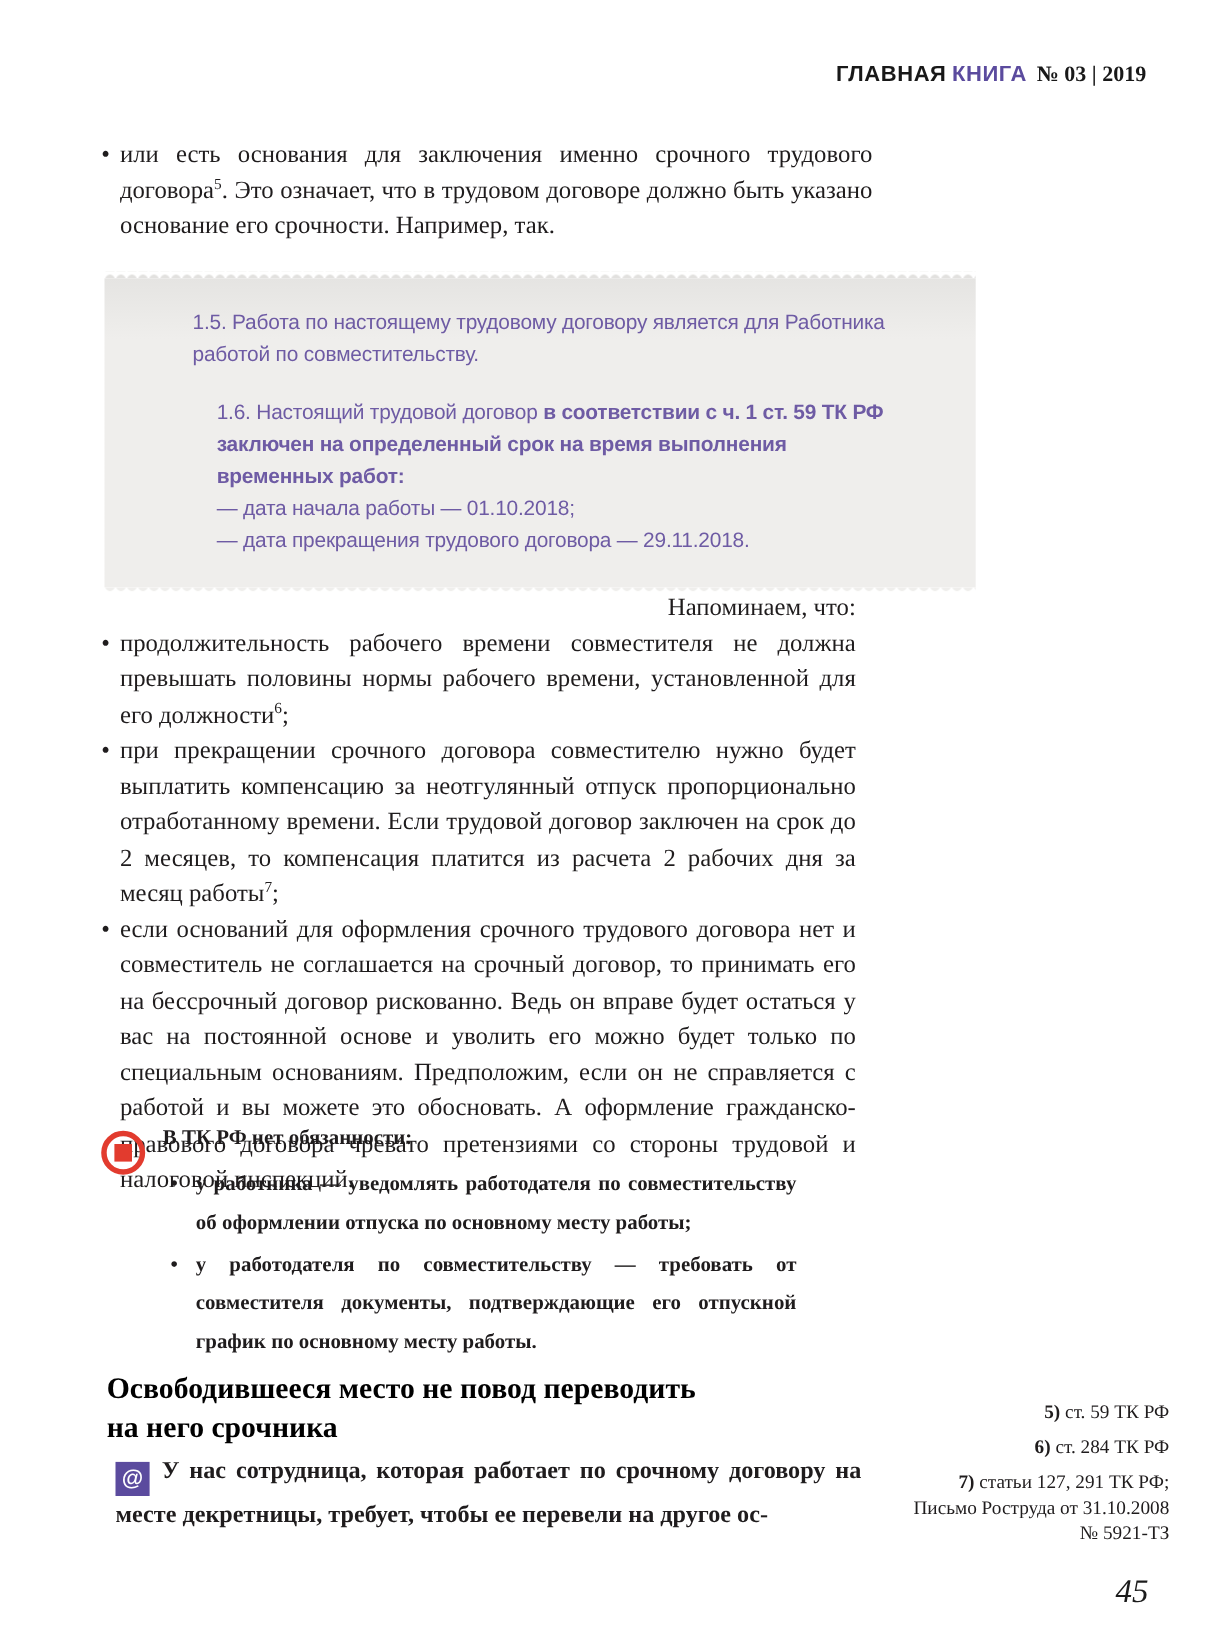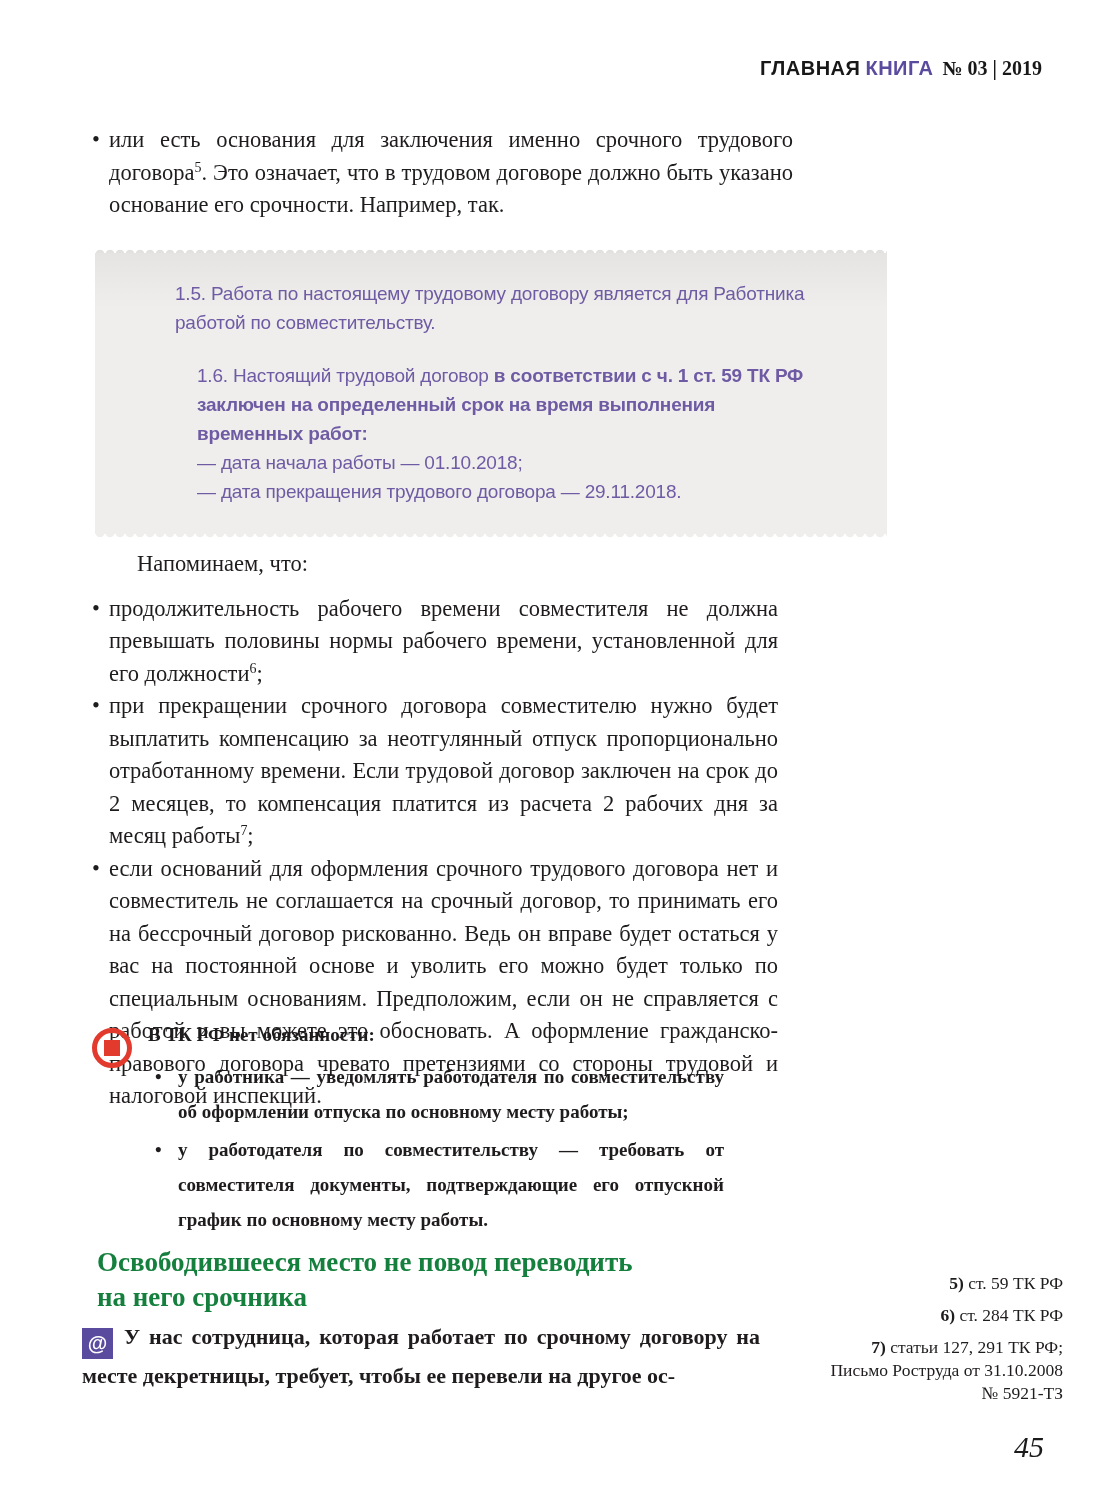--- a/index.html
+++ b/index.html
@@ -39,39 +39,39 @@
     color:var(--box-text-purple,#6e5ba4);
     font-size:19px;line-height:29px;letter-spacing:-0.2px;
   }
   .clause{margin:0;}
   .clause + .clause{margin-top:24px;margin-left:22px;}
   .clause.tight{margin-top:0;}
 
   
   .reminder{position:absolute;top:536px;left:92px;width:686px;
     font-size:22.5px;line-height:32.5px;text-align:justify;}
-  .reminder-intro{margin:12px;padding-left:33px;text-align:left;}
+  .reminder-intro{margin:0;padding-left:33px;text-align:right;}
 
   
   .attention{position:absolute;top:1024px;left:92px;width:650px;}
   .attn-icon{position:absolute;left:0;top:4px;width:30px;height:30px;
     border:5px solid var(--attention-red,#e23b2e);border-radius:50%;}
   .attn-icon::after{content:"";position:absolute;left:7px;top:7px;width:16px;height:16px;
     background:var(--attention-red,#e23b2e);}
   .attn-content{margin-left:56px;}
   .attn-title{margin:0 0 9px 0;font-size:23px;font-weight:bold;}
   .attn-sub{margin:0 0 13px 0;font-size:19px;font-weight:bold;}
   .attn-li{font-size:19px;font-weight:bold;line-height:35px;text-align:justify;
     padding-left:30px;width:546px;margin-bottom:3px;}
   .attn-li::before{left:7px;}
 
   
   .section-heading{position:absolute;top:1245px;left:97px;margin:0;
-    font-size:27px;font-weight:bold;line-height:35px;color:#15803d;}
-  .question{position:absolute;top:1320px;left:82px;width:678px;
+    font-size:27px;font-weight:bold;line-height:35px;color:#000000;}
+  .question{position:absolute;top:1320px;left:105px;width:678px;
     font-size:22px;font-weight:bold;line-height:33px;text-align:justify;}
   .at-badge{display:inline-block;width:31px;height:31px;margin-right:11px;
     background:var(--accent-purple,#5b4b9e);color:#ffffff;
     font-family:"Liberation Sans","DejaVu Sans",sans-serif;font-size:20px;font-weight:bold;
     line-height:31px;text-align:center;vertical-align:-6px;}
 
   
   .footnotes{position:absolute;top:1272px;left:825px;width:238px;
     font-size:17.5px;line-height:23px;text-align:right;}
   .footnote{margin:0 0 9px 0;}

